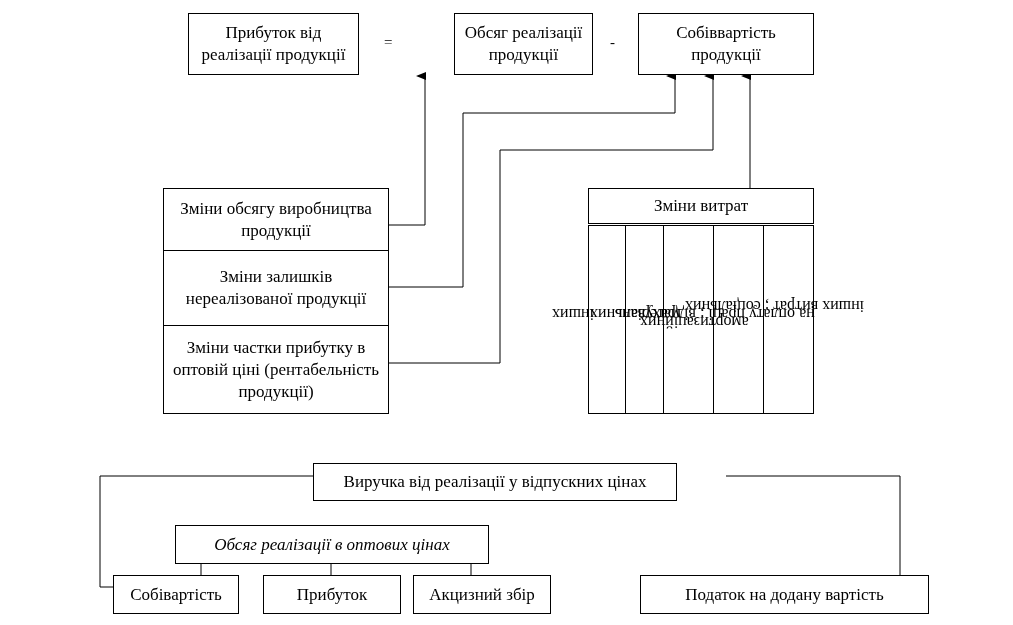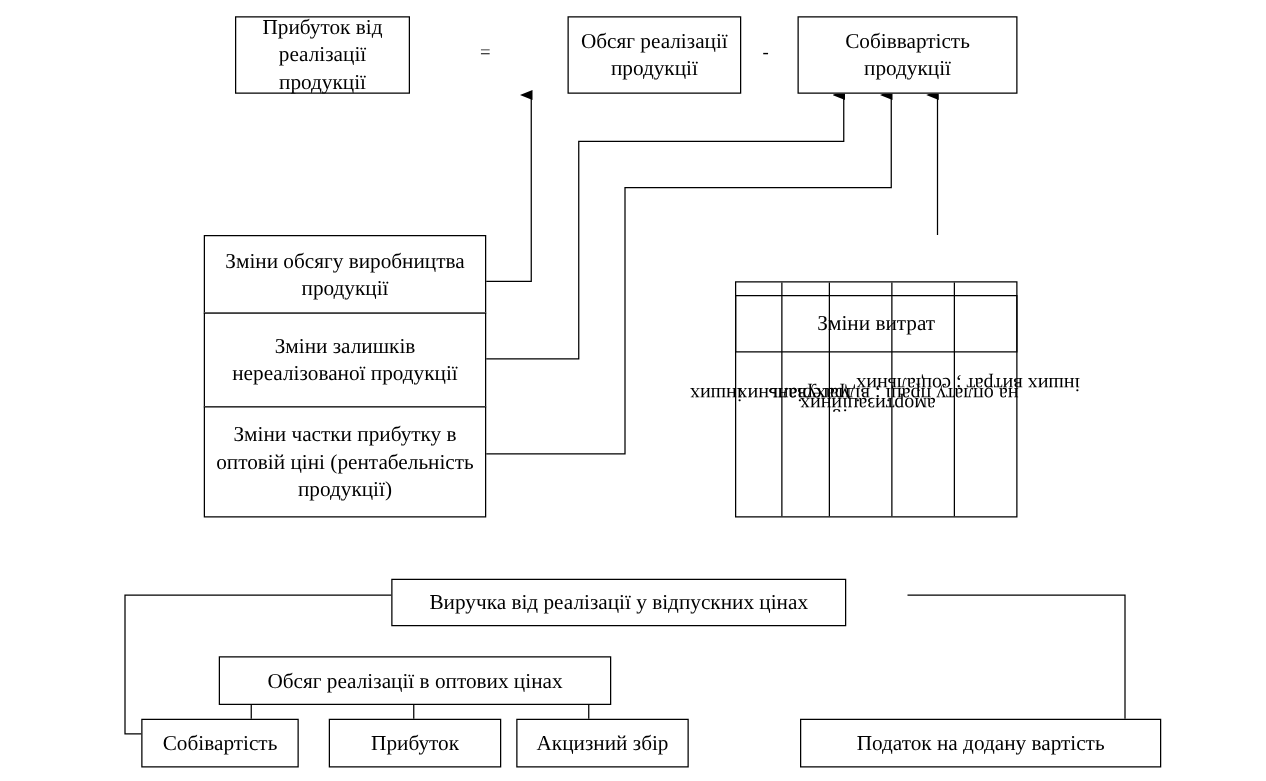--- a/index.html
+++ b/index.html
@@ -29,41 +29,41 @@
     <polyline points="388,363 500,363 500,150 713,150 713,76" marker-end="url(#arr)"></polyline>
     <polyline points="750,188 750,76" marker-end="url(#arr)"></polyline>
     <polyline points="314,476 100,476 100,587 114,587"></polyline>
     <polyline points="726,476 900,476 900,587 888,587"></polyline>
     <line x1="201" y1="564" x2="201" y2="576"></line>
     <line x1="331" y1="564" x2="331" y2="576"></line>
     <line x1="471" y1="564" x2="471" y2="576"></line>
   </g>
 </svg>
 
-<div class="box" style="left:188px;top:13px;width:140px;height:62px;">Прибуток від реалізації продукції</div>
+<div class="box" style="left:188px;top:13px;width:171px;height:62px;">Прибуток від реалізації продукції</div>
 <div class="op" style="left:384px;top:34px;">=</div>
 <div class="box" style="left:434px;top:13px;width:139px;height:62px;margin-left:20px;">Обсяг реалізації продукції</div>
 <div class="op" style="left:610px;top:34px;">-</div>
 <div class="box" style="left:638px;top:13px;width:176px;height:62px;padding:12px 20px;">Собіввартість продукції</div>
 
 <div class="box" style="left:163px;top:188px;width:226px;height:63px;">Зміни обсягу виробництва продукції</div>
 <div class="box" style="left:163px;top:250px;width:226px;height:76px;padding:16px 4px;">Зміни залишків нереалізованої продукції</div>
 <div class="box" style="left:163px;top:325px;width:226px;height:89px;">Зміни частки прибутку в оптовій ціні (рентабельність продукції)</div>
 
-<div class="box" style="left:588px;top:188px;width:226px;height:46px;margin-top:48px;">Зміни витрат</div>
+<div class="box" style="left:588px;top:188px;width:226px;height:36px;">Зміни витрат</div>
 <div style="position:absolute;left:588px;top:225px;width:226px;height:189px;border:1px solid #000;box-sizing:border-box;">
   <div class="cell" style="left:36px;"></div>
   <div class="cell" style="left:74px;"></div>
   <div class="cell" style="left:124px;"></div>
   <div class="cell" style="left:174px;"></div>
 </div>
 <div class="vtext" style="left:685px;top:298px;">інших витрат ; соціальних</div>
 <div class="vtext" style="left:615px;top:306px;">на оплату праці ; відрахувань</div>
 <div class="vtext" style="left:640px;top:314px;">амортизаційних</div>
 <div class="vtext" style="left:590px;top:306px;">матеріальних</div>
 <div class="vtext" style="left:552px;top:306px;">інших</div>
 
 <div class="box" style="left:313px;top:463px;width:364px;height:38px;">Виручка від реалізації у відпускних цінах</div>
-<div class="box" style="left:175px;top:525px;width:314px;height:39px;">Обсяг реалізації в оптових цінах</div>
+<div class="box" style="left:175px;top:525px;width:314px;height:39px;font-style:italic;">Обсяг реалізації в оптових цінах</div>
 <div class="box" style="left:113px;top:575px;width:126px;height:39px;">Собівартість</div>
 <div class="box" style="left:263px;top:575px;width:138px;height:39px;">Прибуток</div>
 <div class="box" style="left:413px;top:575px;width:138px;height:39px;">Акцизний збір</div>
 <div class="box" style="left:600px;top:575px;width:289px;height:39px;margin-left:40px;">Податок на додану вартість</div>
 
 </body></html>

